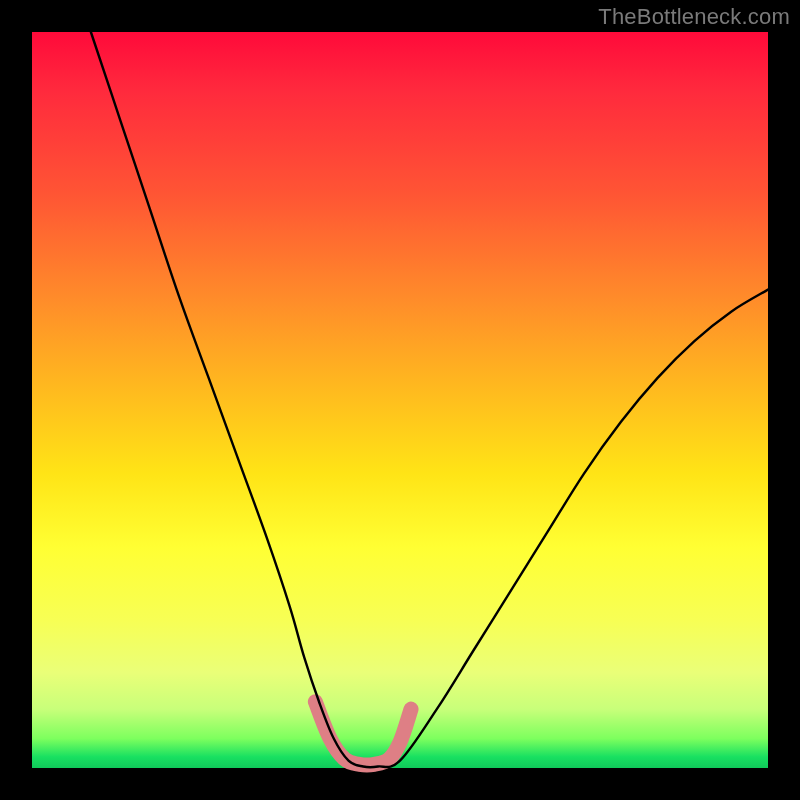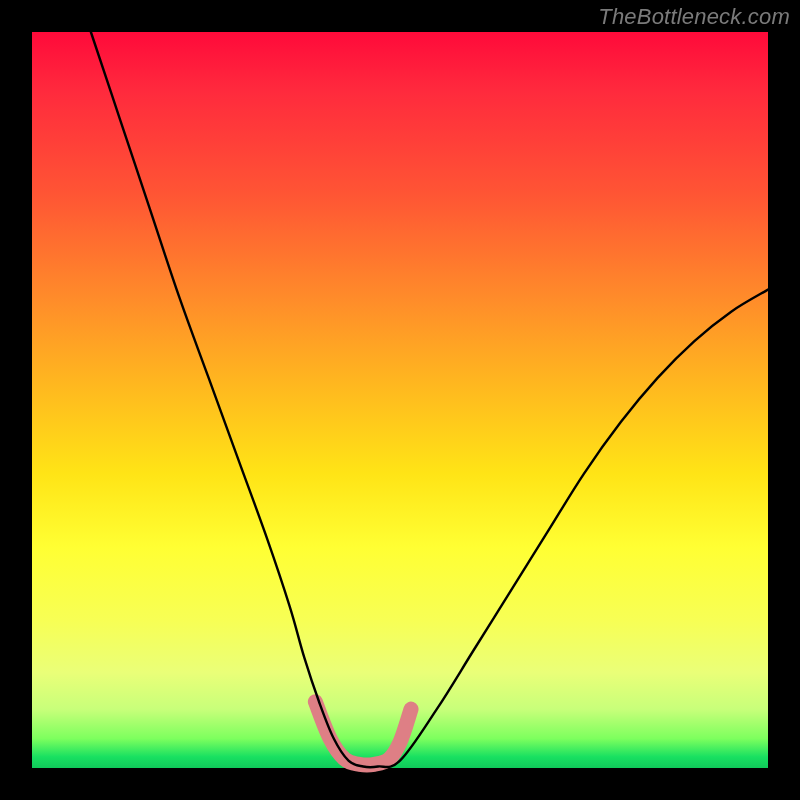--- a/index.html
+++ b/index.html
@@ -11,21 +11,20 @@
     overflow: hidden;
     font-family: Arial, Helvetica, sans-serif;
   }
   .frame {
     position: absolute;
     left: 0;
     top: 0;
     width: 800px;
     height: 800px;
     background: #000;
-    font-style: italic;
   }
   .watermark {
     position: absolute;
     top: 4px;
     right: 10px;
     color: #7a7a7a;
     font-size: 22px;
     font-weight: 400;
     letter-spacing: 0.2px;
     z-index: 10;

